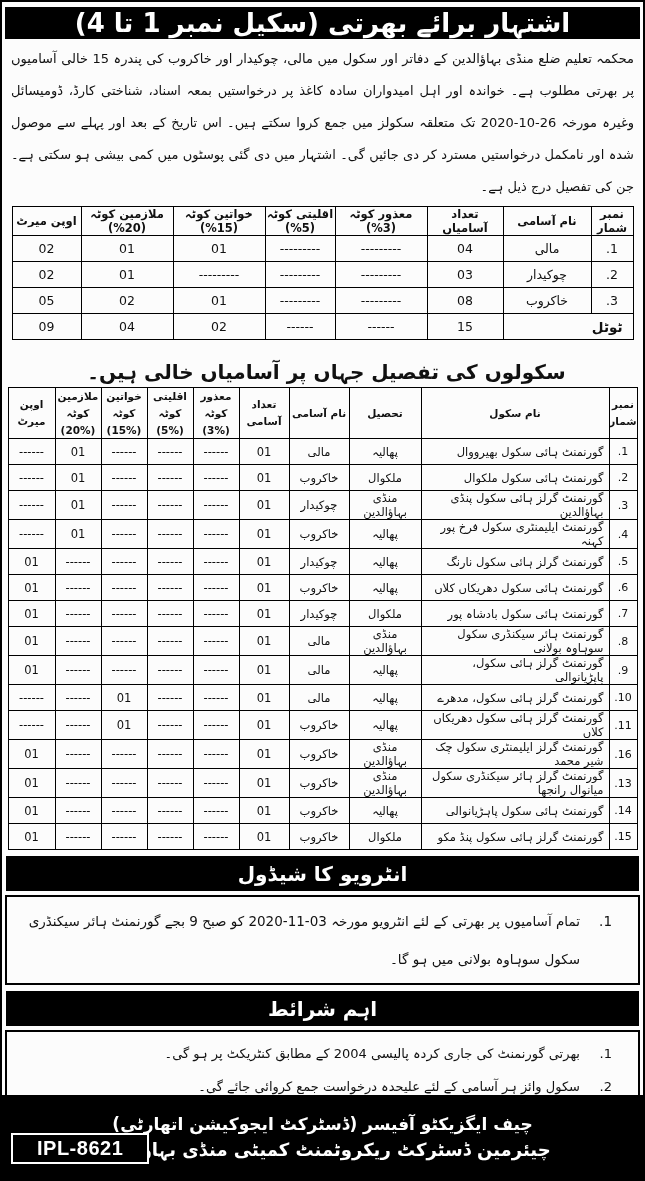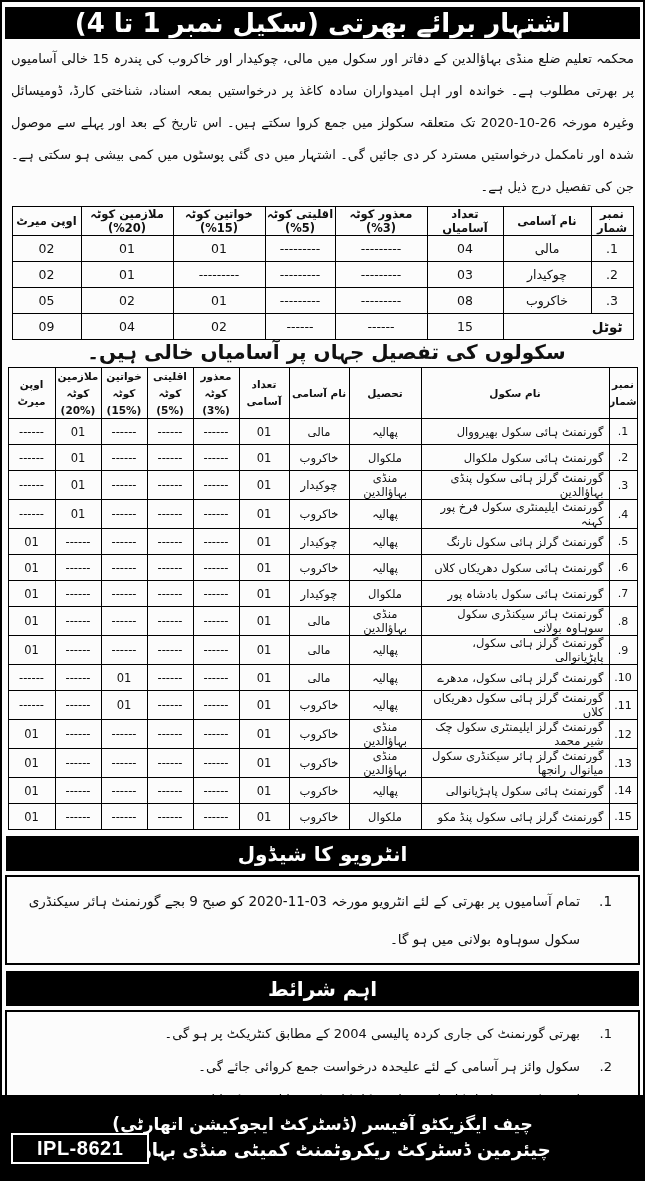--- a/index.html
+++ b/index.html
@@ -19,21 +19,21 @@
   .intro{
     margin:4px 9px 0;font-size:13px;line-height:32px;text-align:justify;
   }
   table{border-collapse:collapse;table-layout:fixed;margin:3px auto 0;}
   .t1{width:621px;}
   .t1 th,.t1 td{border:1.6px solid #000;text-align:center;padding:0;overflow:hidden;}
   .t1 th{height:27px;font-size:11.5px;font-weight:bold;}
   .t1 td{height:25px;font-size:12.5px;}
   .t1 .total-label{text-align:right;padding-right:10px;font-weight:bold;font-size:13.5px;}
   .schools-heading{
-    text-align:center;font-size:20px;font-weight:bold;margin:0 0 1px;padding-left:8px;
+    text-align:center;font-size:20px;font-weight:bold;margin:20px 0 1px;padding-left:8px;
   }
   .t2{width:629px;}
   .t2 th,.t2 td{border:1.2px solid #000;text-align:center;padding:0;overflow:hidden;}
   .t2 th{height:46px;font-size:10.5px;font-weight:bold;line-height:1.6;vertical-align:middle;}
   .t2 td{height:25px;font-size:11.5px;}
   .t2 td.school{text-align:right;padding-right:5px;}
   .t2 td.serial{font-size:11px;}
   .banner{
     margin:6px 4px 0;height:35px;background:var(--banner-bg);color:var(--banner-text);
     display:flex;align-items:center;justify-content:center;font-size:20px;font-weight:bold;
@@ -313,21 +313,21 @@
           <td>پھالیہ</td>
           <td>خاکروب</td>
           <td>01</td>
           <td>------</td>
           <td>------</td>
           <td>01</td>
           <td>------</td>
           <td>------</td>
         </tr>
         <tr>
-          <td class="serial">12.</td>
+          <td class="serial">16.</td>
           <td class="school">گورنمنٹ گرلز ایلیمنٹری سکول چک شیر محمد</td>
           <td>منڈی بہاؤالدین</td>
           <td>خاکروب</td>
           <td>01</td>
           <td>------</td>
           <td>------</td>
           <td>------</td>
           <td>------</td>
           <td>01</td>
         </tr>

